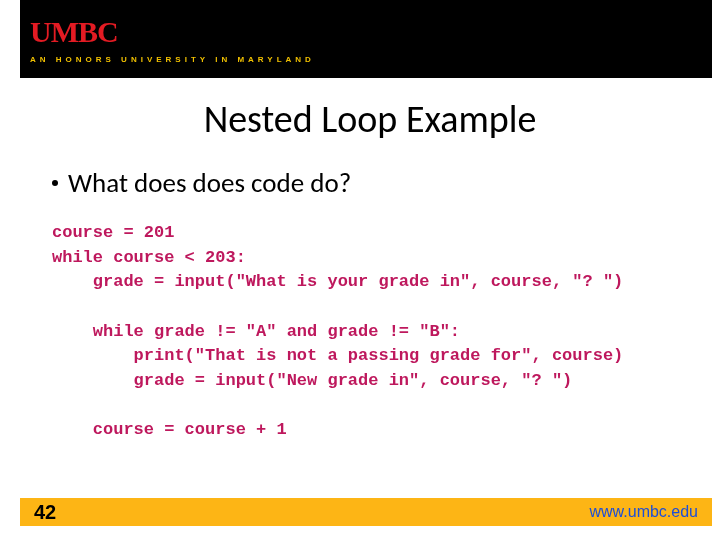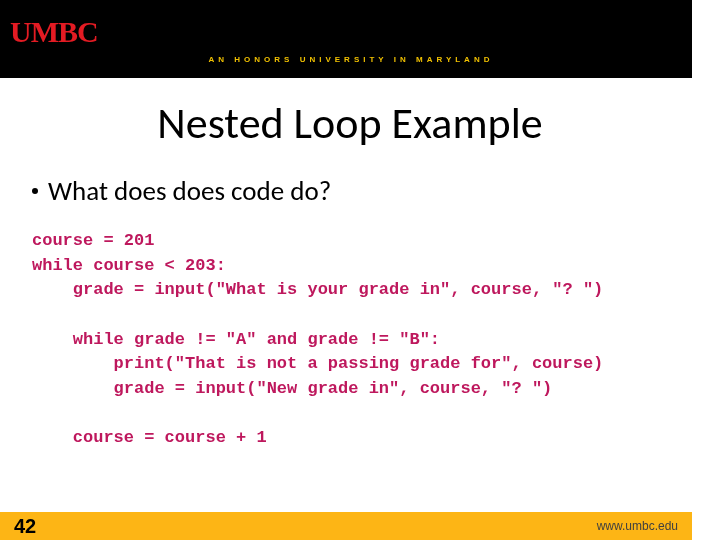--- a/index.html
+++ b/index.html
@@ -1,30 +1,30 @@
 <!DOCTYPE html>
 <html><head>
 <meta charset="utf-8">
 <style>
   * { margin: 0; padding: 0; box-sizing: border-box; }
   html, body { width: 720px; height: 540px; overflow: hidden; font-family: Calibri, "Segoe UI", Arial, sans-serif; background: #fff; }
-  .slide { width: 692px; height: 540px; display: flex; flex-direction: column; position: relative; }
+  .slide { width: 692px; height: 540px; display: flex; flex-direction: column; position: relative; margin-left: 20px; }
   .header { background: #000; height: 78px; display: flex; flex-direction: column; justify-content: center; padding-left: 10px; }
   .logo-row { display: flex; align-items: baseline; gap: 2px; }
   .logo-text { color: #e31b23; font-family: Georgia, "Times New Roman", serif; font-weight: bold; font-size: 30px; letter-spacing: -1px; }
-  .logo-tag { color: #f0c000; font-family: Arial, sans-serif; font-size: 8px; letter-spacing: 4px; margin-top: 6px; font-weight: bold; text-align: center; }
+  .logo-tag { color: #f0c000; font-family: Arial, sans-serif; font-size: 8px; letter-spacing: 4px; margin-top: 6px; font-weight: bold; }
   .body { flex: 1; padding: 18px 20px 0 28px; }
-  .title { font-size: 44px; font-weight: 400; color: #000; text-align: center; margin-bottom: 24px; }
+  .title { font-size: 38px; font-weight: 400; color: #000; text-align: center; margin-bottom: 24px; }
   .bullet-row { display: flex; align-items: flex-start; gap: 10px; margin-bottom: 22px; }
   .bullet-dot { width: 6px; height: 6px; background: #000; border-radius: 50%; margin-top: 14px; flex-shrink: 0; margin-left: 4px; }
   .bullet-text { font-size: 27px; color: #000; }
   .code { font-family: "Courier New", Courier, monospace; font-size: 17px; font-weight: bold; color: #be185d; line-height: 1.45; white-space: pre; margin-left: 4px; }
-  .footer { position: absolute; bottom: 0; left: 0; right: 0; height: 28px; background: #fdb515; display: flex; align-items: center; justify-content: space-between; padding: 0 14px; }
+  .footer { position: absolute; bottom: 14px; left: 0; right: 0; height: 28px; background: #fdb515; display: flex; align-items: center; justify-content: space-between; padding: 0 14px; }
   .slide-num { font-family: Arial, sans-serif; font-size: 20px; font-weight: bold; color: #000; }
-  .url { font-family: Arial, sans-serif; font-size: 12px; color: #404040; }
+  .url { font-family: Arial, sans-serif; font-size: 16px; color: #1d4ed8; }
 </style>
 </head>
 <body>
 
 <div class="slide">
 
   <div class="header">
     <div class="logo-row">
       <span class="logo-text">UMBC</span>
     </div>

